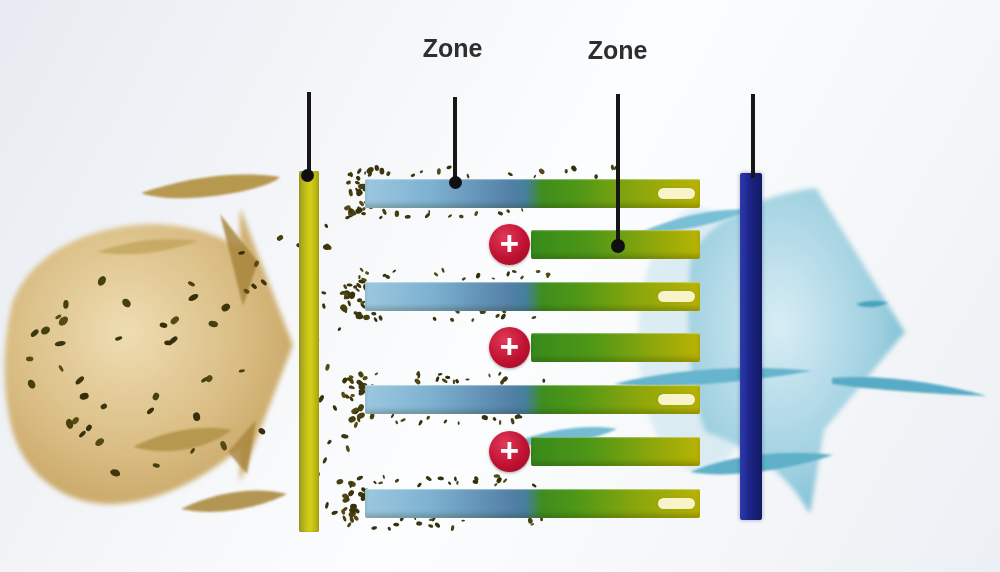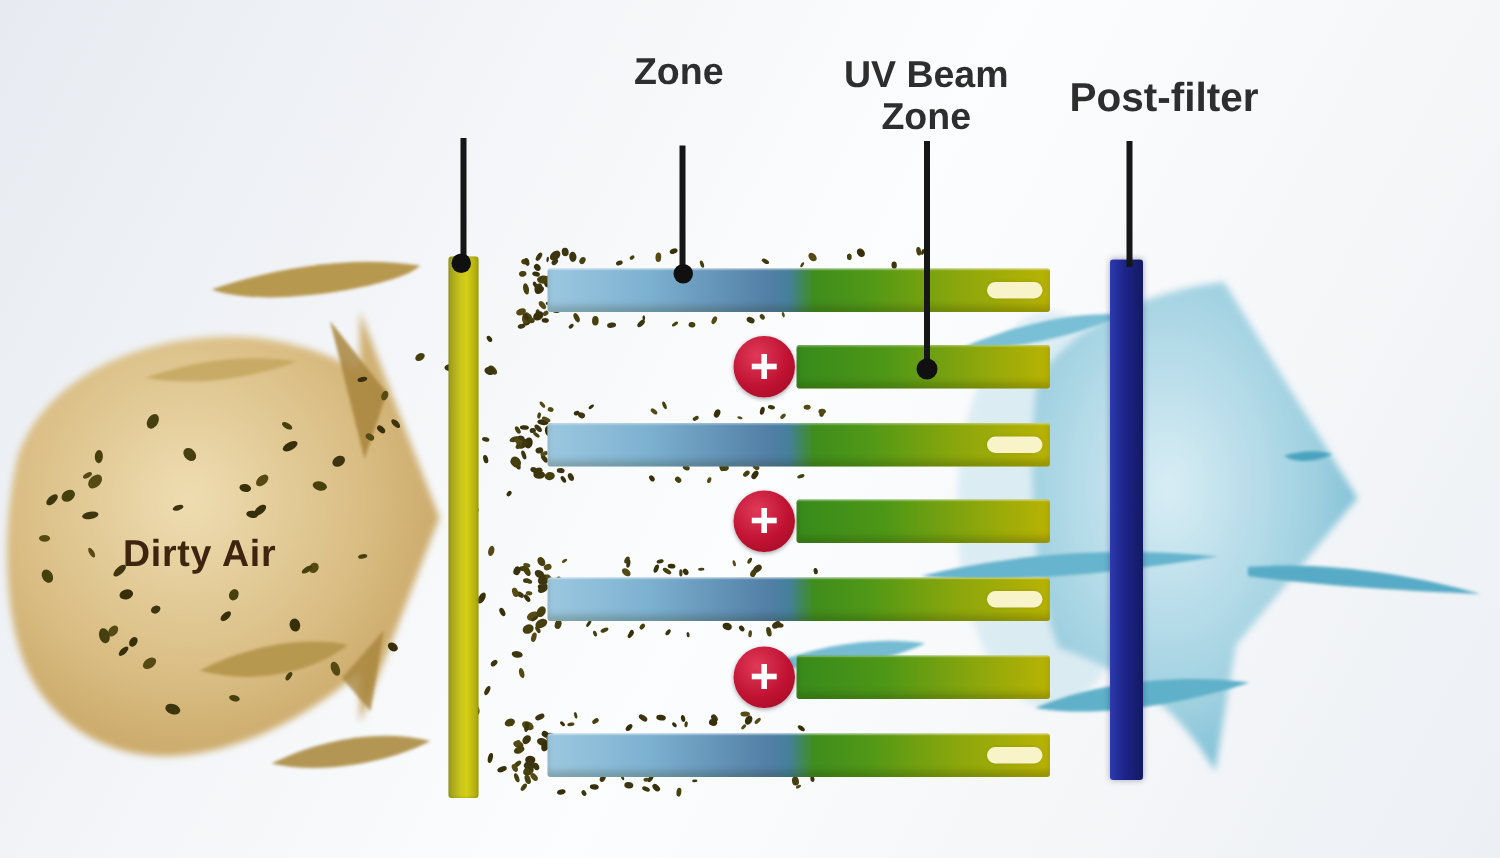--- a/index.html
+++ b/index.html
@@ -440,21 +440,18 @@
   <div class="leader-dot" style="left:611px;top:239px;width:14px;height:14px"></div>
 
   <div class="leader" style="left:751px;top:94px;height:84px"></div>
 
 
   <div class="zone-label lbl-md" style="left:380px;top:34px;width:145px">
     <div>Zone</div>
   </div>
 
   <div class="zone-label lbl-md" style="left:545px;top:36px;width:145px">
-    <div>UV Beam</div>
     <div>Zone</div>
   </div>
 
-  <div class="zone-label" style="left:696px;top:51px;width:160px;font-size:27px">Post-filter</div>
-
-  <div id="dirty-air-label">Dirty Air</div>
+
 
 </div>
 
 </body></html>

